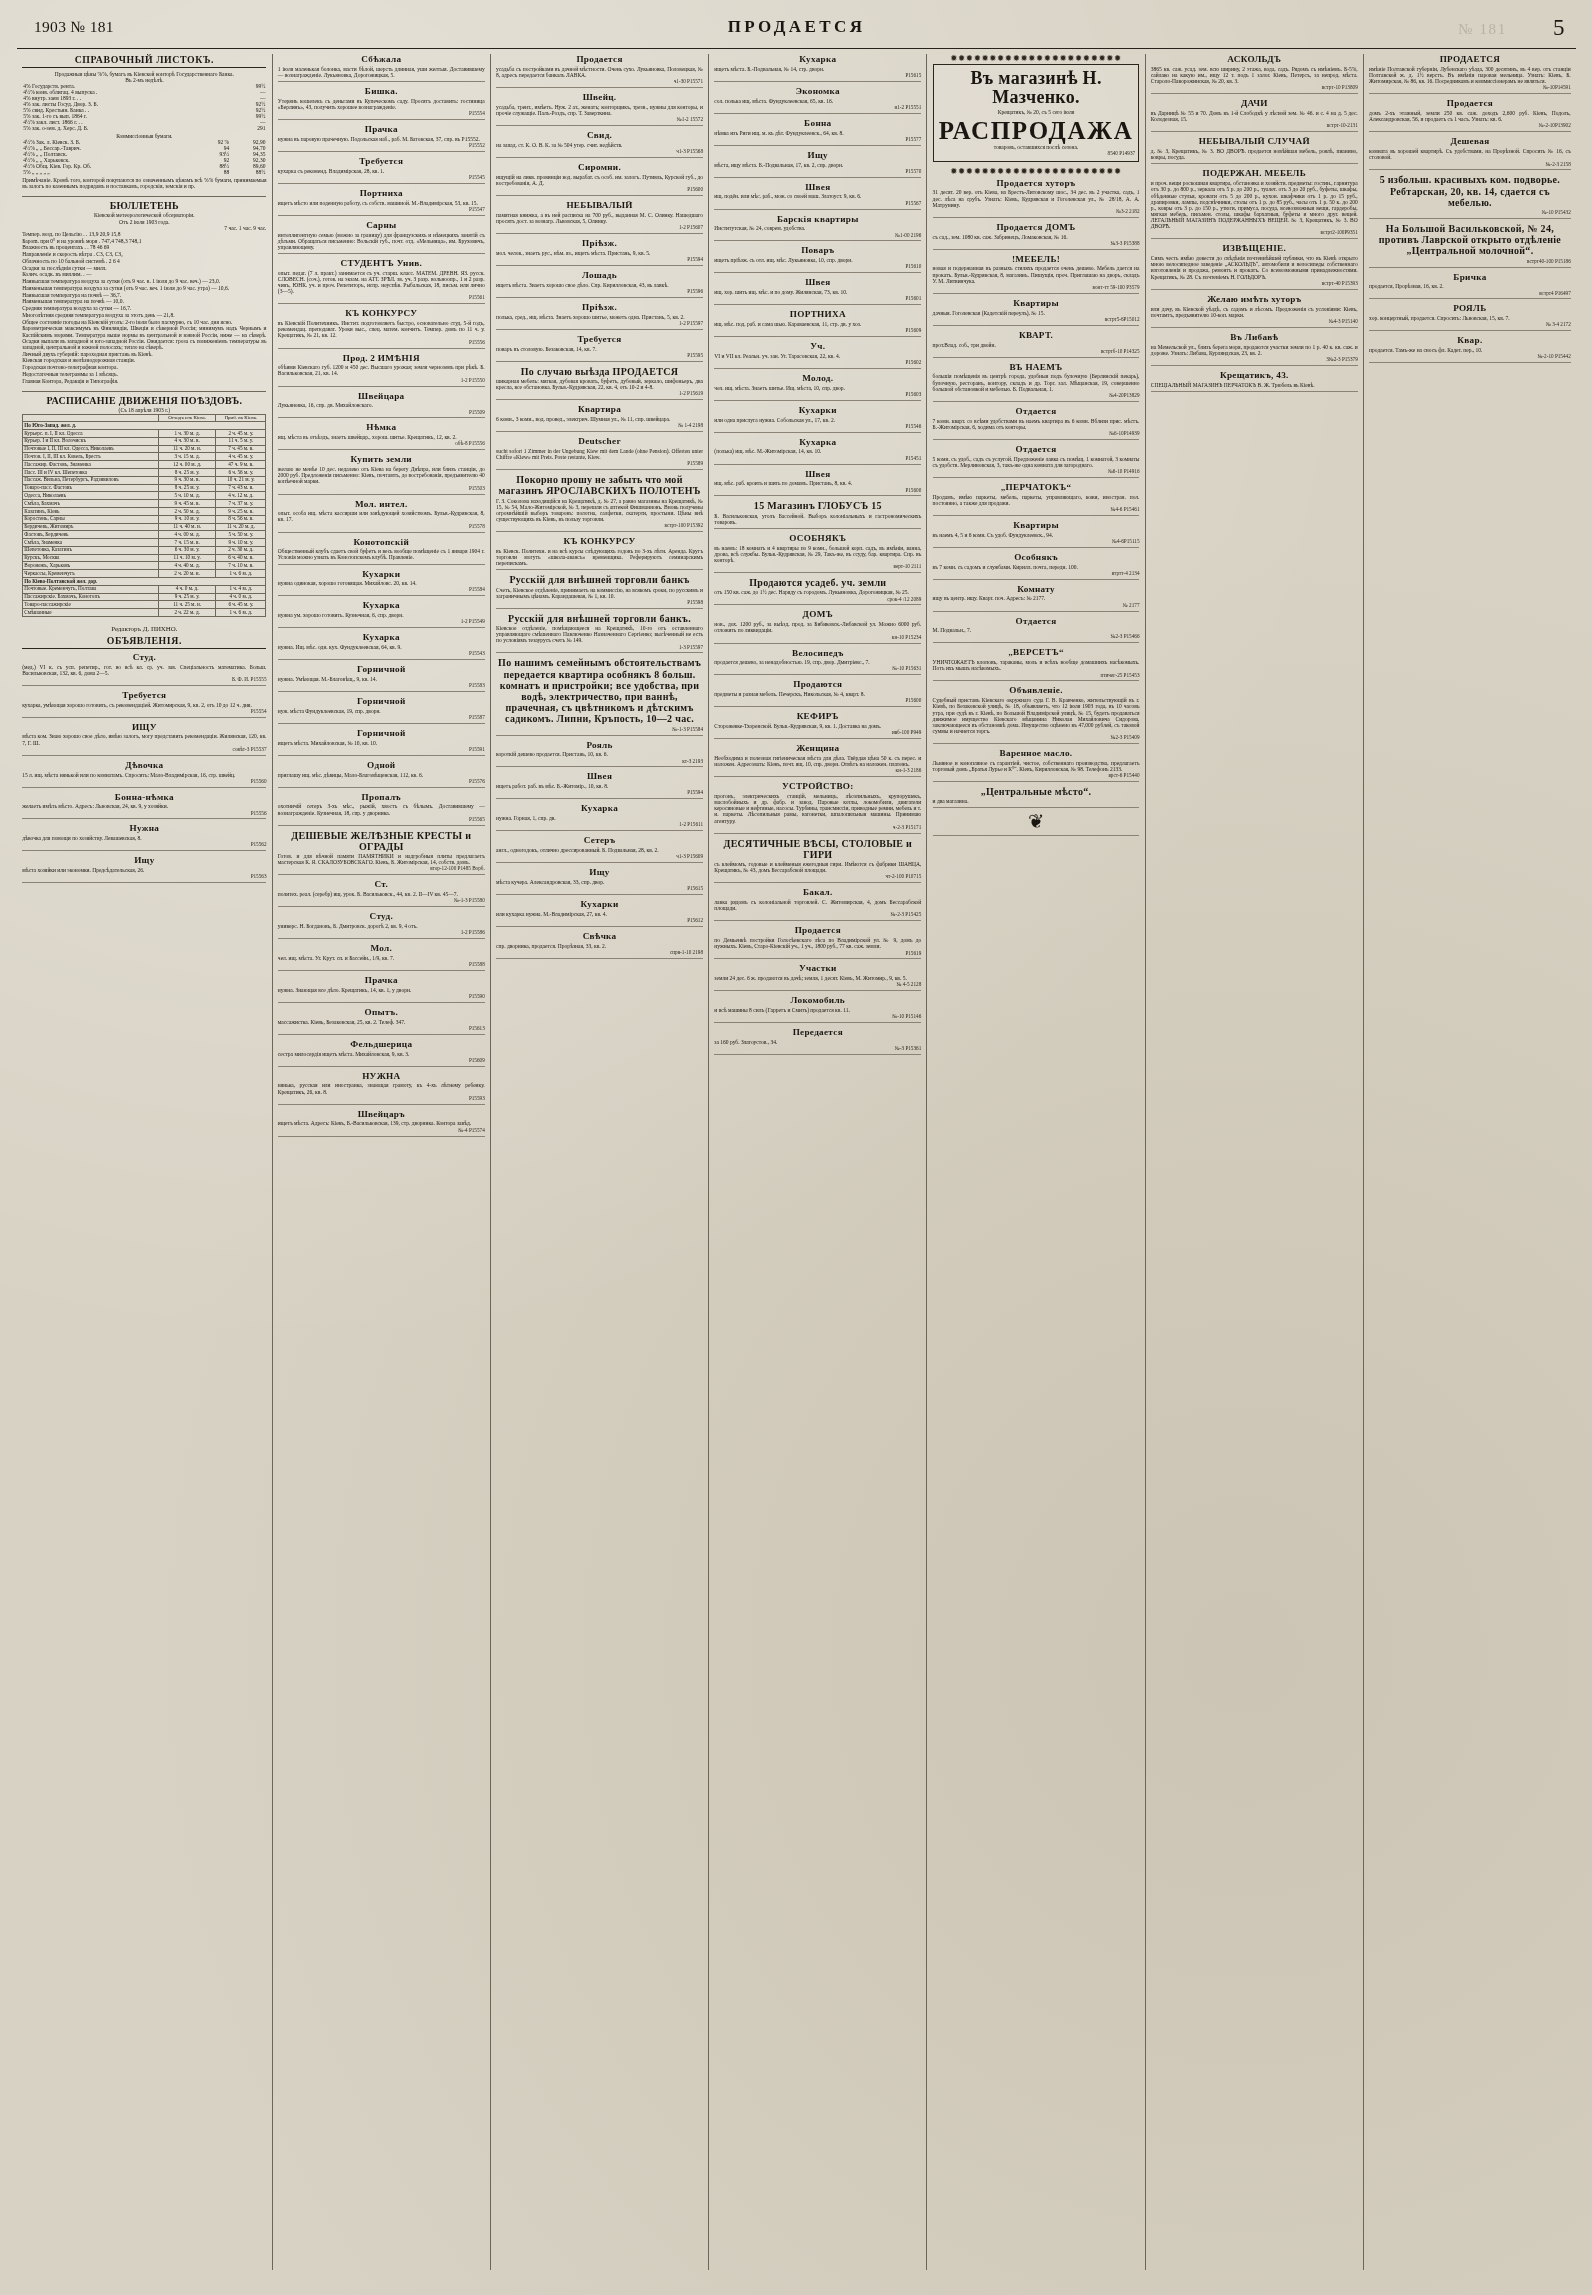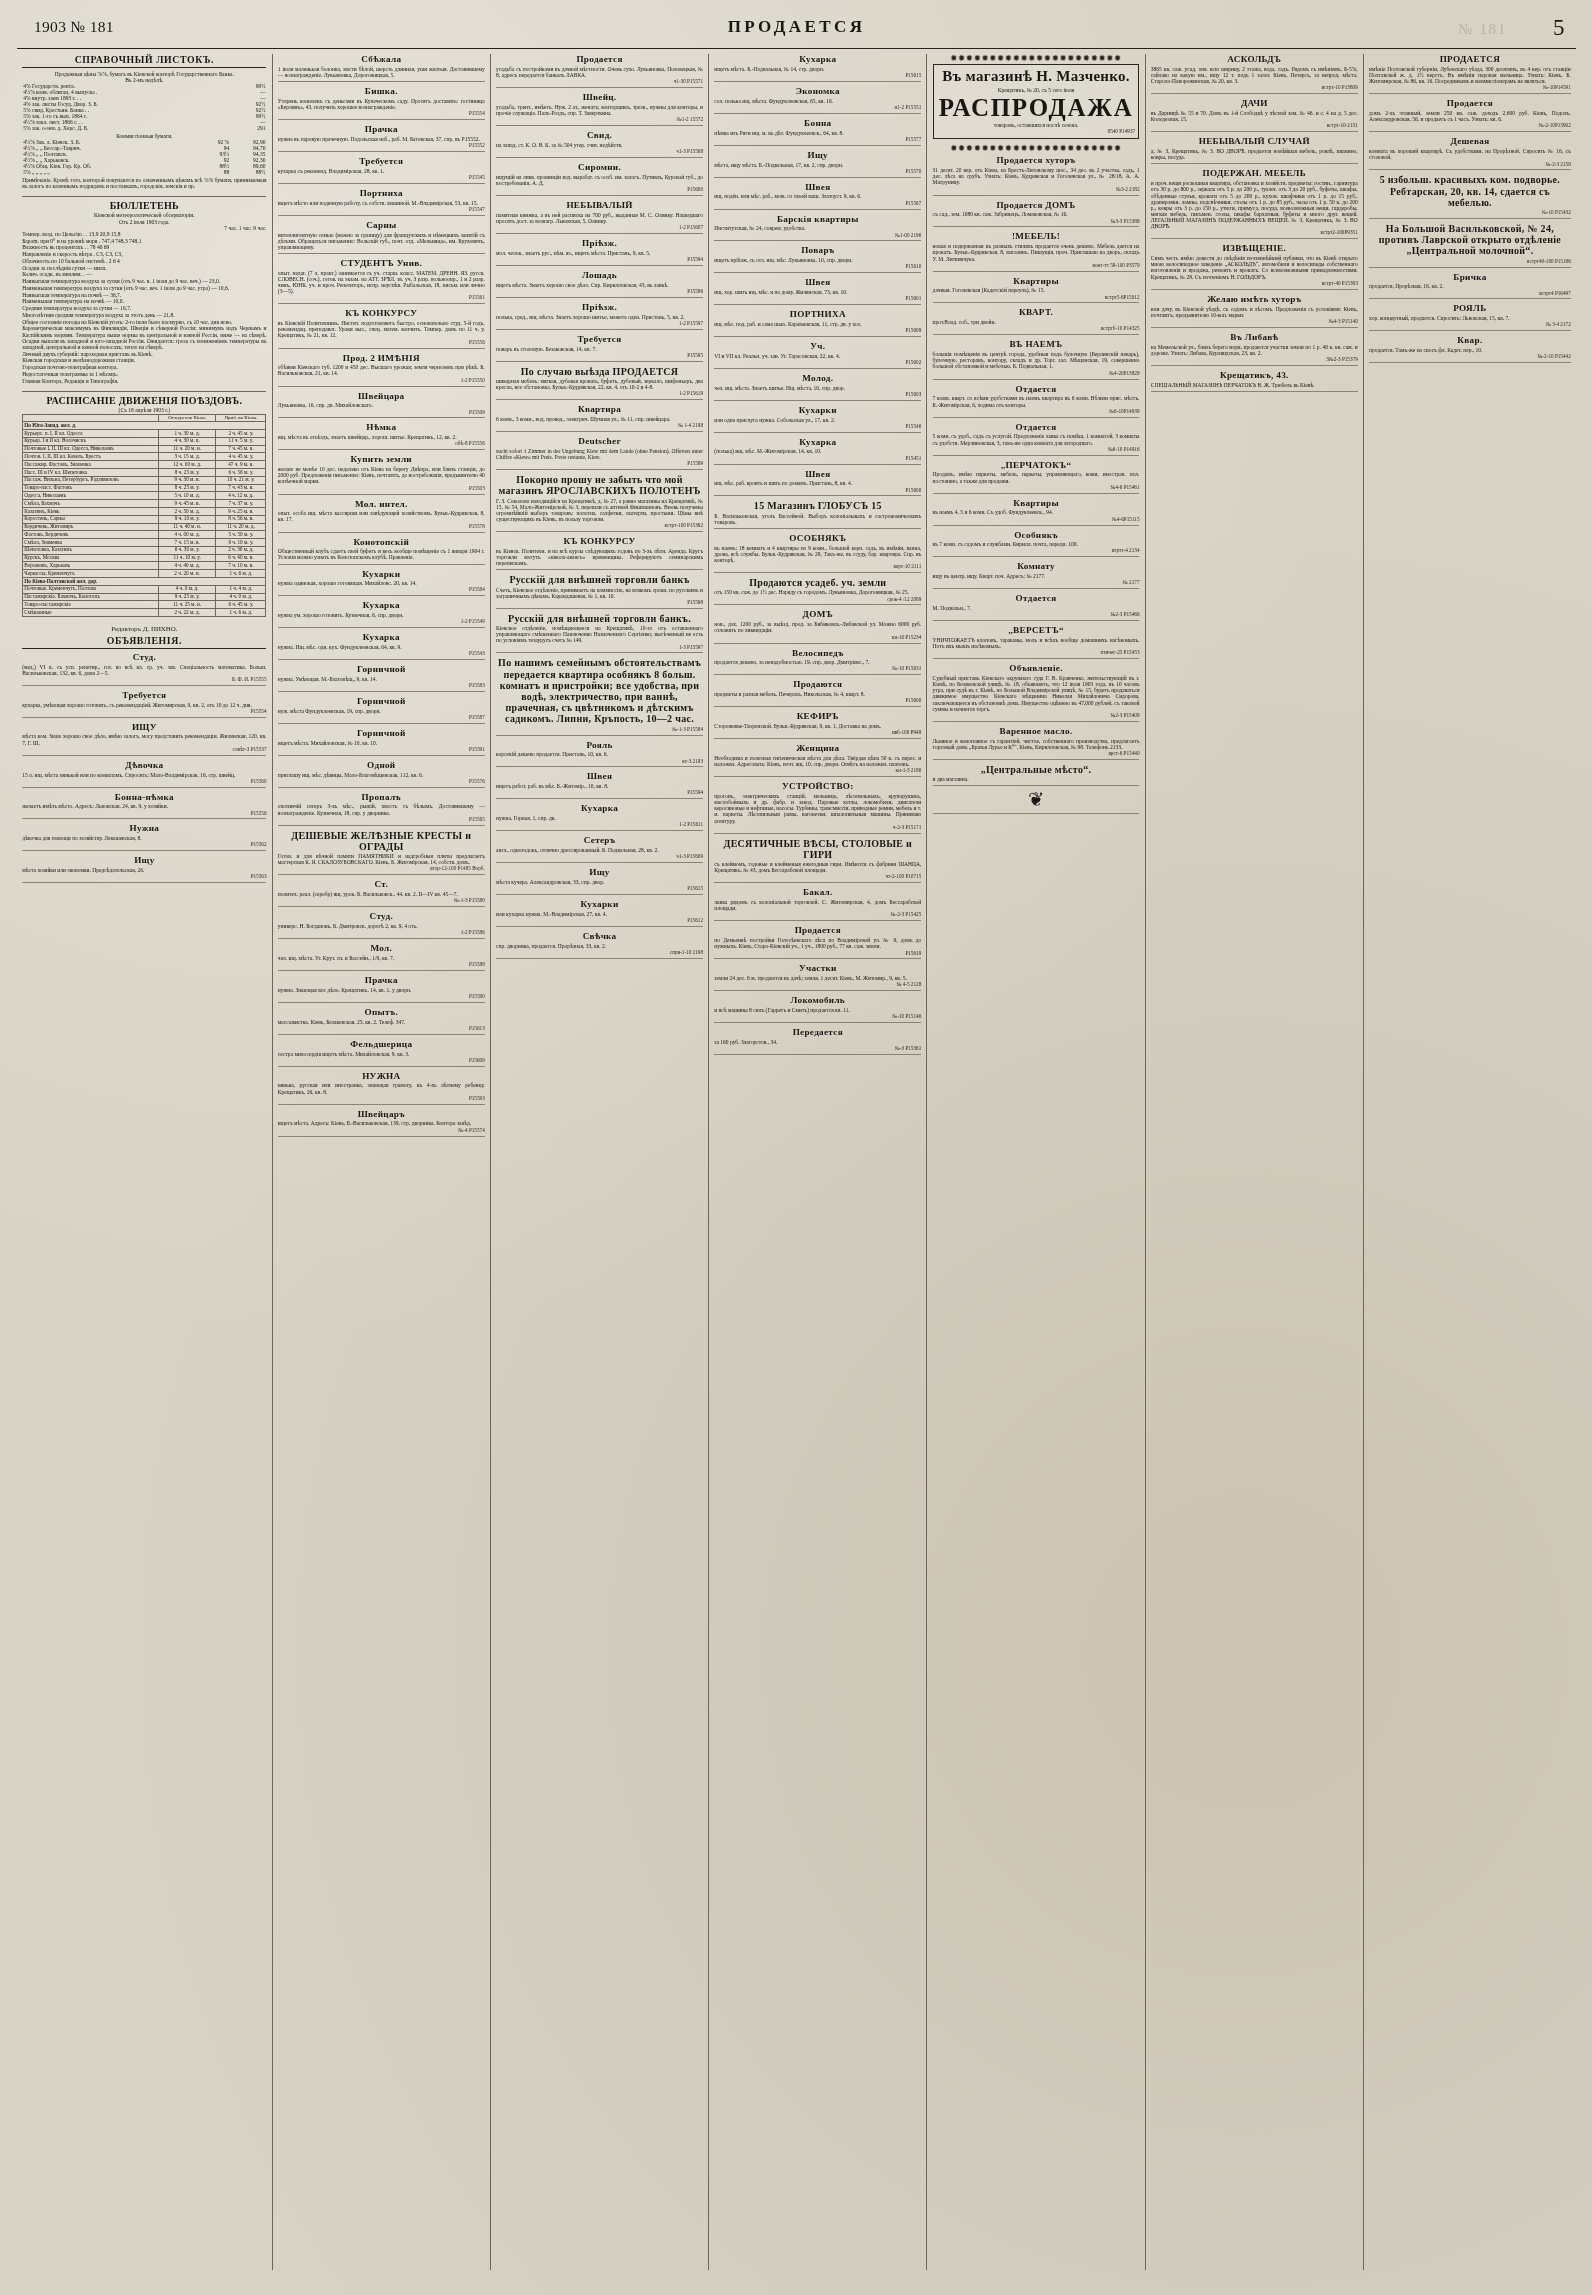--- a/index.html
+++ b/index.html
@@ -64,21 +64,21 @@
     hyphens:auto;
   }
   .ad.rule{border-bottom:0.6px solid #8a8375;}
   .ad p{margin:0 0 1.1px 0;}
   .hd{
     font-weight:bold;
     text-align:center;
     letter-spacing:0.3px;
     display:block;
   }
-  .hd-lg{font-size:15px;line-height:1.06;margin:1.1px 0 1.7px;}
+  .hd-lg{font-size:18px;line-height:1.06;margin:1.1px 0 1.7px;}
   .hd-md{font-size:9.2px;line-height:1.1;margin:0.6px 0 1.7px;}
   .hd-sm{font-size:10px;line-height:1.12;margin:0.6px 0 1.1px;}
   .ctr{text-align:center;}
   .rt{text-align:right;}
   .tiny{font-size:5.5px;line-height:1.12;}
   .hr{border:0;border-top:0.6px solid #6f6859;margin:2.9px 0;}
 
   
   .sect-title{
     text-align:center;font-weight:bold;font-size:9.8px;letter-spacing:0.6px;

